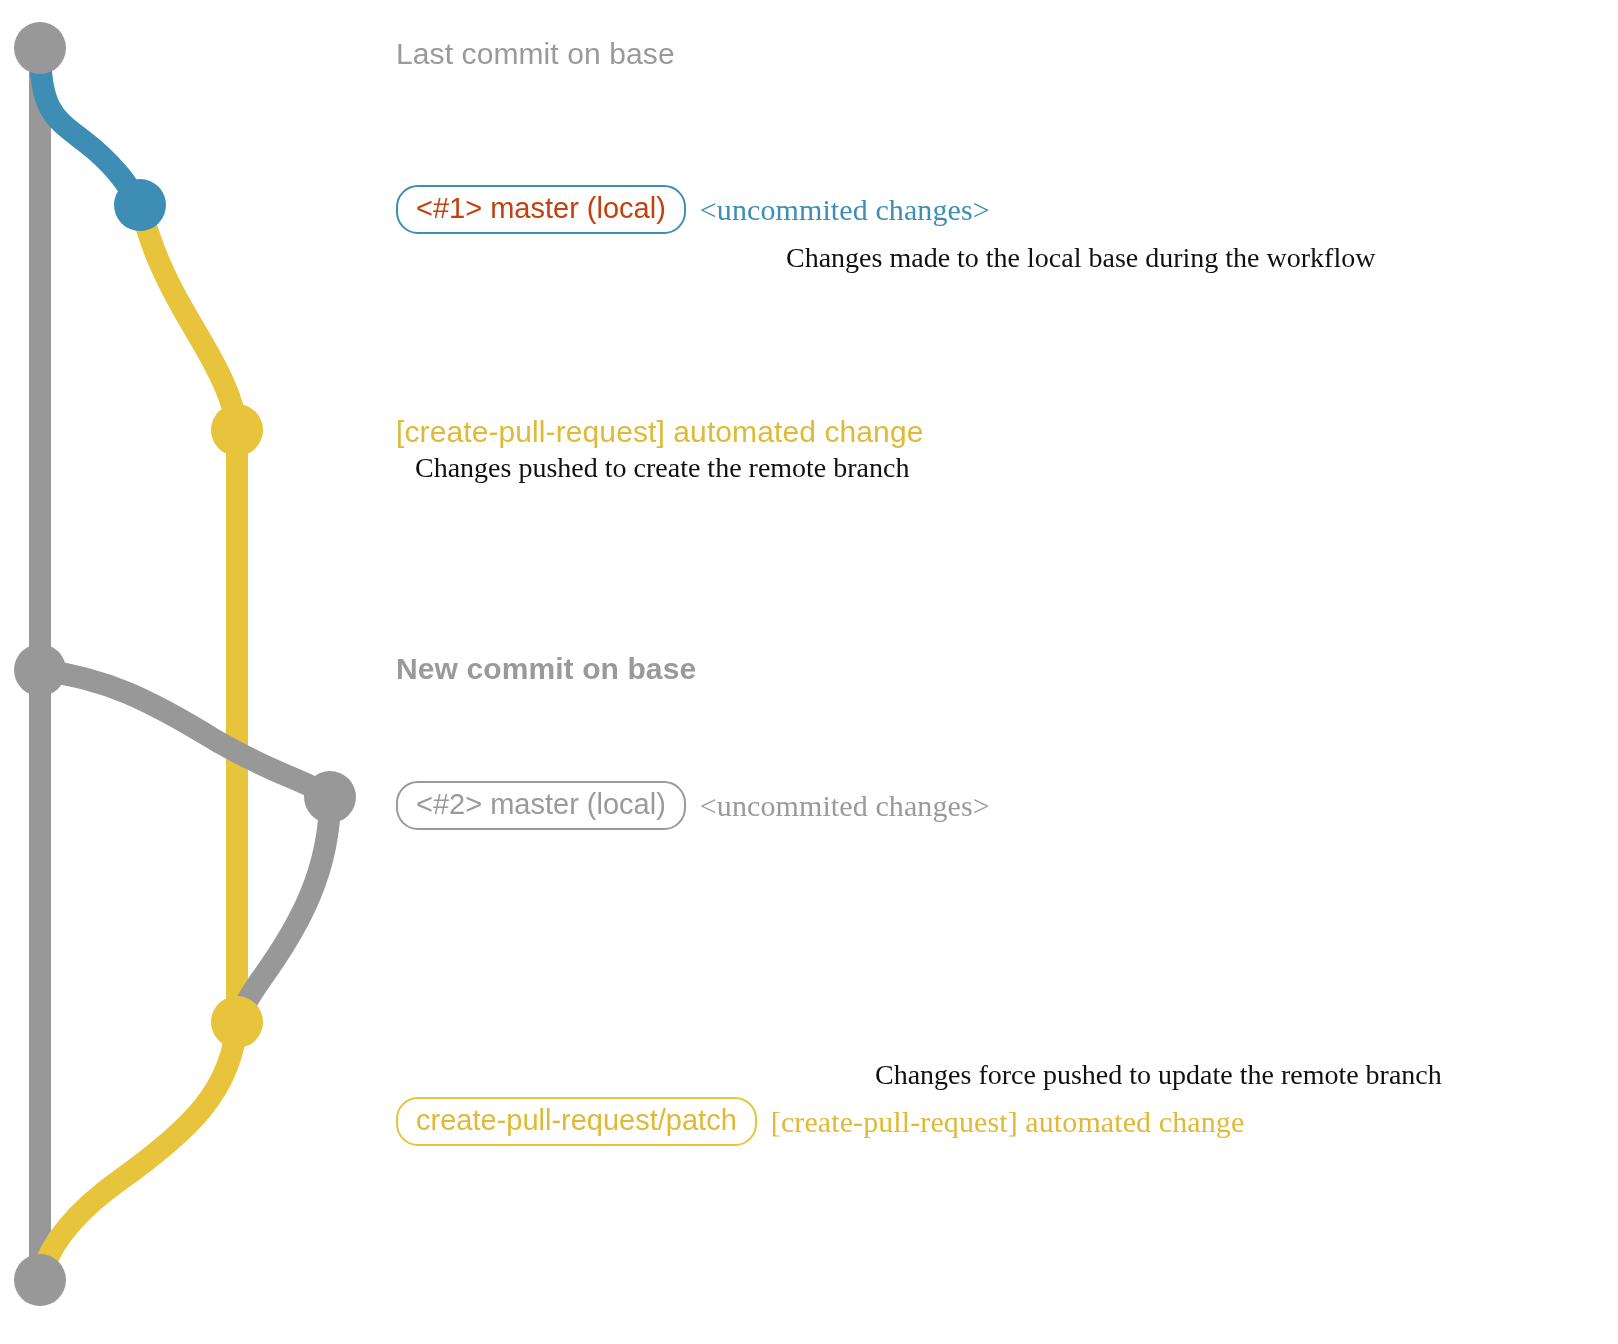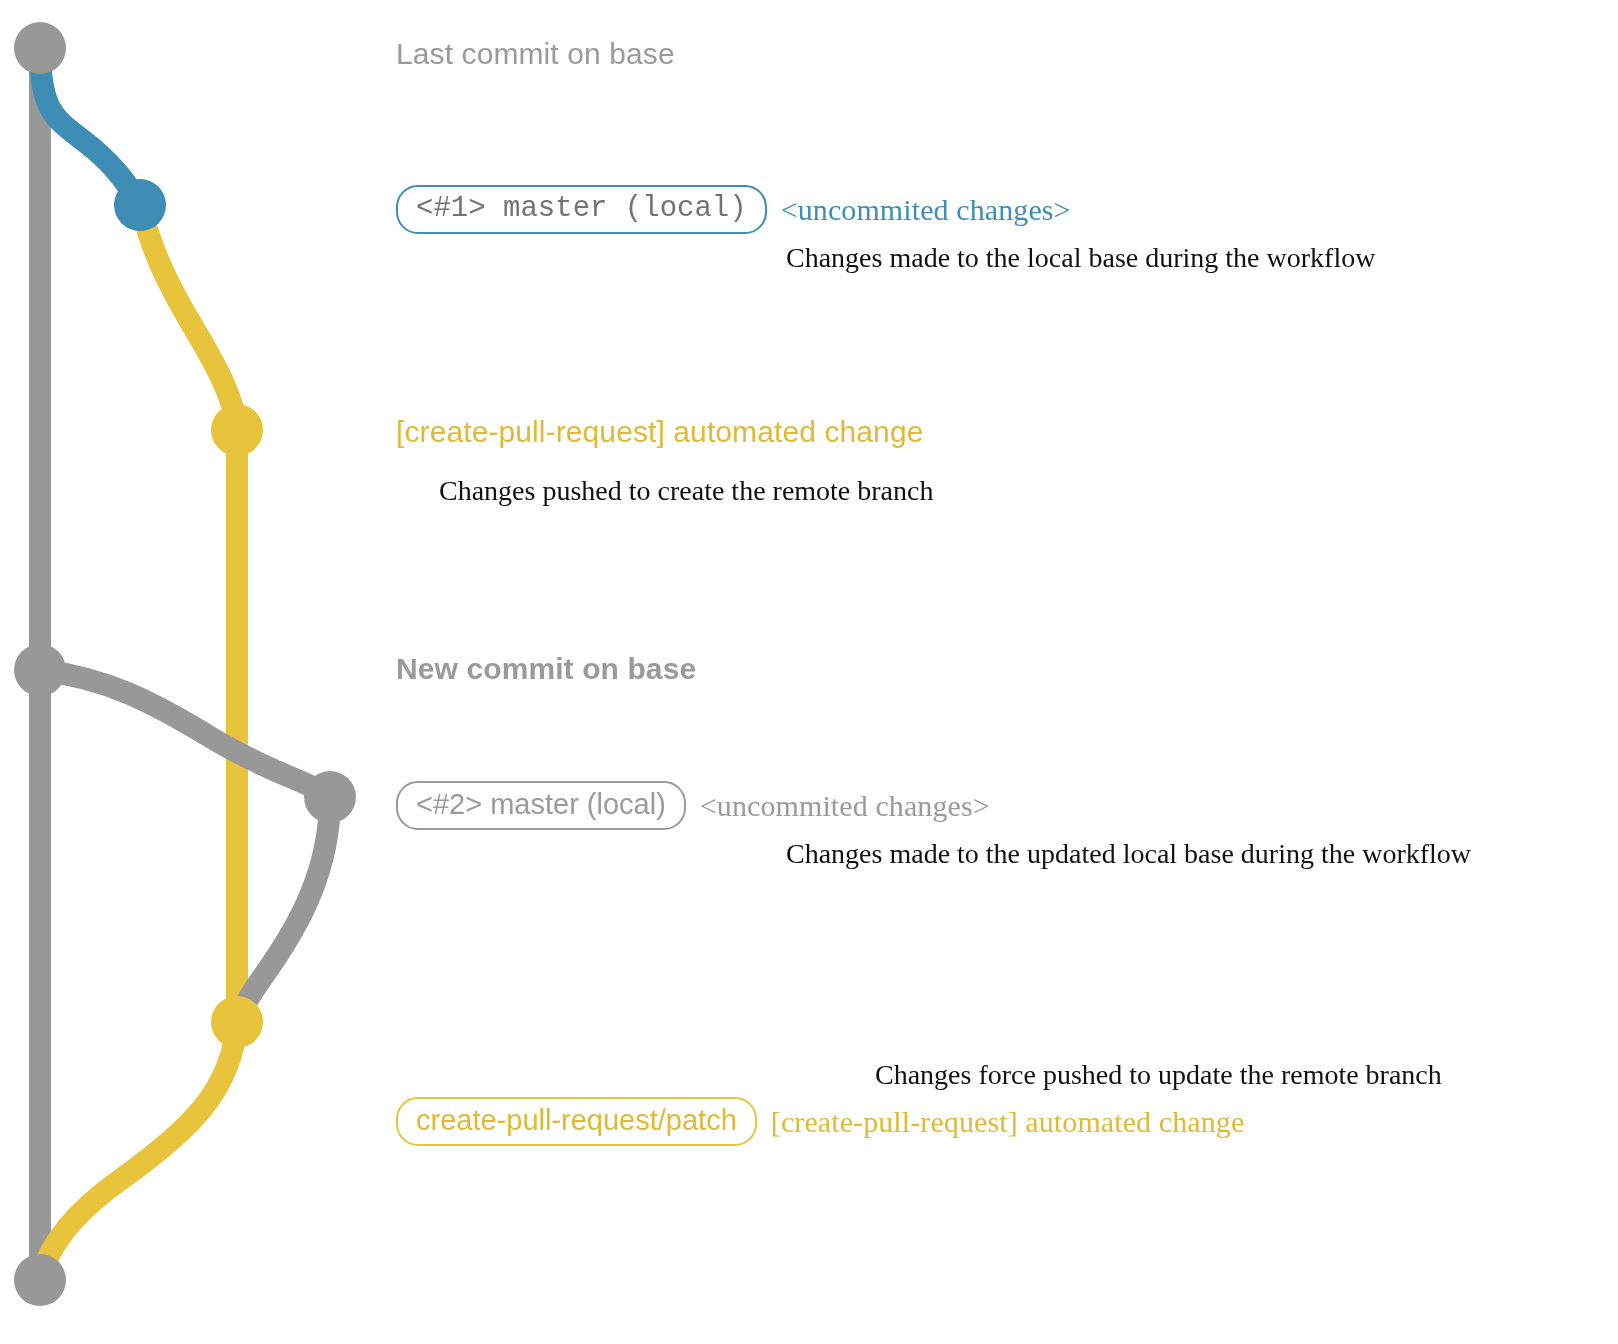--- a/index.html
+++ b/index.html
@@ -57,21 +57,21 @@
     display: inline-block;
     border: 2px solid #9a9a9a;
     border-radius: 22px;
     padding: 7px 18px 9px 18px;
     font-family: "Liberation Sans", sans-serif;
     font-size: 29px;
     line-height: 1;
     color: #9a9a9a;
     background: #ffffff;
   }
-  .badge.blue   { border-color: #3d8db5; color: #737373; font-family: Liberation Mono, monospace; }
+  .badge.blue   { border-color: #3d8db5; color: #c2410c; }
   .badge.yellow { border-color: #e8c33c; color: #e0b936; }
   .badge.gray   { border-color: #9a9a9a; color: #9a9a9a; }
 
   .msg {
     font-family: Liberation Serif, serif;
     font-size: 30px;
     letter-spacing: 0.1px;
     margin-left: 14px;
     white-space: nowrap;
   }
@@ -129,29 +129,28 @@
 
   <div class="ann caption" style="left:396px; top:37px;">Last commit on base</div>
 
   <div class="ann row" style="left:396px; top:185px;">
     <span class="badge blue">&lt;#1&gt; master (local)</span>
     <span class="msg blue">&lt;uncommited changes&gt;</span>
   </div>
   <div class="desc" style="left:786px; top:242px;">Changes made to the local base during the workflow</div>
 
   <div class="ann standalone-msg yellow" style="left:396px; top:415px;">[create-pull-request] automated change</div>
-  <div class="desc" style="left:415px; top:475px;margin-left:24px;">Changes pushed to create the remote branch</div>
+  <div class="desc" style="left:415px; top:452px;">Changes pushed to create the remote branch</div>
 
   <div class="ann caption" style="left:396px; top:652px;font-weight:bold;">New commit on base</div>
 
   <div class="ann row" style="left:396px; top:781px;">
     <span class="badge gray">&lt;#2&gt; master (local)</span>
     <span class="msg gray">&lt;uncommited changes&gt;</span>
   </div>
-  <div class="desc" style="left:786px; top:838px;">Changes made to the updated local base during the workflow</div>
 
   <div class="ann row" style="left:396px; top:1056px;margin-top:41px;">
     <span class="badge yellow">create-pull-request/patch</span>
     <span class="msg yellow">[create-pull-request] automated change</span>
   </div>
   <div class="desc" style="left:875px; top:1059px;">Changes force pushed to update the remote branch</div>
 
 
 </div>
 

